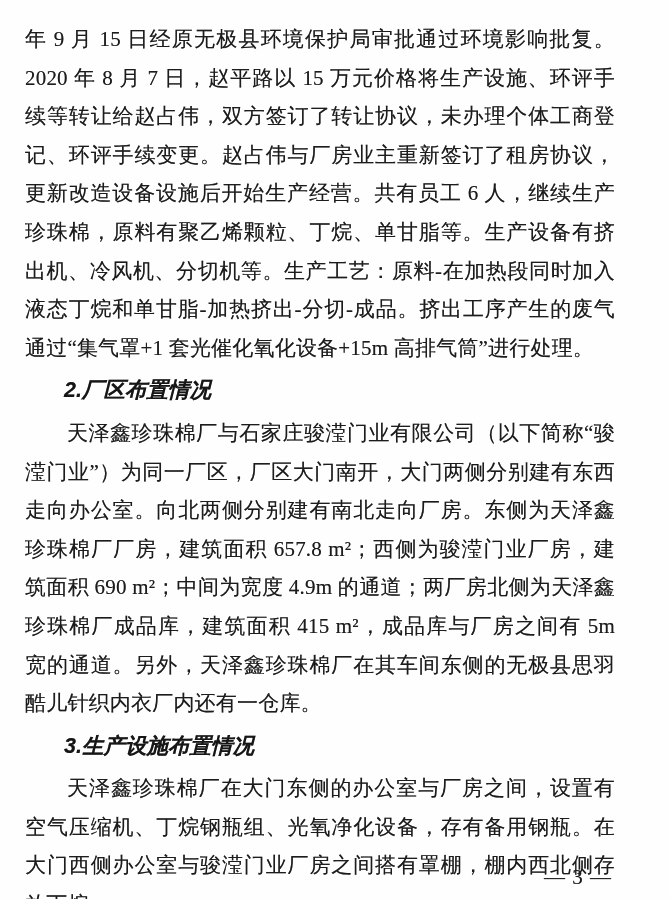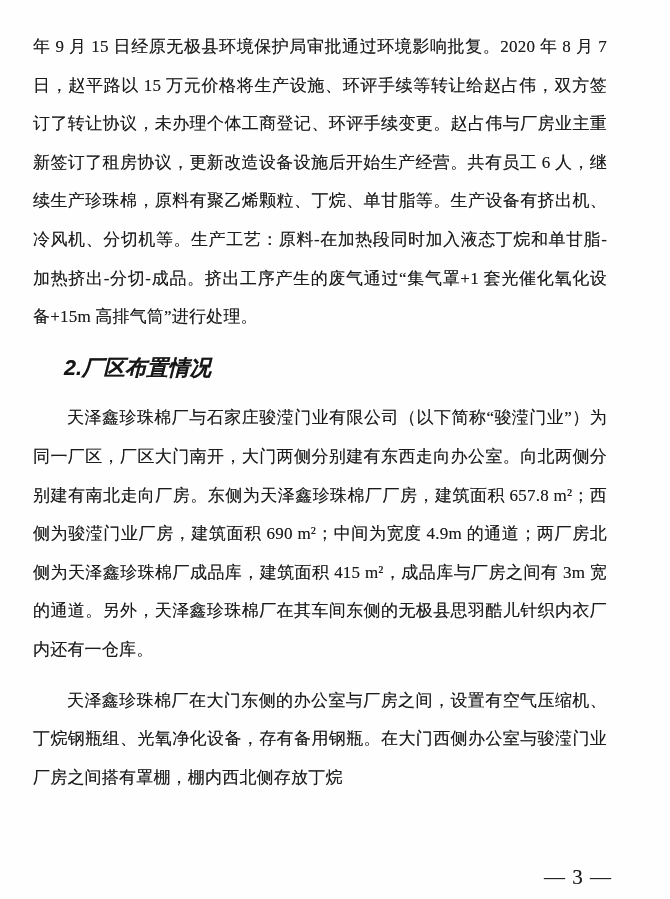--- a/index.html
+++ b/index.html
@@ -16,22 +16,22 @@
     color: #1c1c1c;
     font-family: "Liberation Serif", "DejaVu Serif", serif;
   }
   .page {
     position: absolute;
     left: 21px;
     top: 16px;
     width: 598px;
   }
   .para {
-    margin: 12px;
-    font-size: 17px;
+    margin: 4px;
+    font-size: 21px;
     line-height: 38.6px;
     text-align: justify;
     text-indent: 2em;
     letter-spacing: 0.2px;
     text-shadow: 0 0 0.5px rgba(30,30,30,0.55);
   }
   .para.continued {
     text-indent: 0;
   }
   .heading {
@@ -55,17 +55,18 @@
     color: #1c1c1c;
     text-shadow: 0 0 0.5px rgba(30,30,30,0.5);
   }
 </style>
 </head>
 <body>
 
 <div class="page">
   <p class="para continued">年 9 月 15 日经原无极县环境保护局审批通过环境影响批复。2020 年 8 月 7 日，赵平路以 15 万元价格将生产设施、环评手续等转让给赵占伟，双方签订了转让协议，未办理个体工商登记、环评手续变更。赵占伟与厂房业主重新签订了租房协议，更新改造设备设施后开始生产经营。共有员工 6 人，继续生产珍珠棉，原料有聚乙烯颗粒、丁烷、单甘脂等。生产设备有挤出机、冷风机、分切机等。生产工艺：原料-在加热段同时加入液态丁烷和单甘脂-加热挤出-分切-成品。挤出工序产生的废气通过“集气罩+1 套光催化氧化设备+15m 高排气筒”进行处理。</p>
   <p class="heading">2.厂区布置情况</p>
-  <p class="para">天泽鑫珍珠棉厂与石家庄骏滢门业有限公司（以下简称“骏滢门业”）为同一厂区，厂区大门南开，大门两侧分别建有东西走向办公室。向北两侧分别建有南北走向厂房。东侧为天泽鑫珍珠棉厂厂房，建筑面积 657.8 m²；西侧为骏滢门业厂房，建筑面积 690 m²；中间为宽度 4.9m 的通道；两厂房北侧为天泽鑫珍珠棉厂成品库，建筑面积 415 m²，成品库与厂房之间有 3m 宽的通道。另外，天泽鑫珍珠棉厂在其车间东侧的无极县思羽酷儿针织内衣厂内还有一仓库。</p>
+  <p class="para">天泽鑫珍珠棉厂与石家庄骏滢门业有限公司（以下简称“骏滢门业”）为同一厂区，厂区大门南开，大门两侧分别建有东西走向办公室。向北两侧分别建有南北走向厂房。东侧为天泽鑫珍珠棉厂厂房，建筑面积 657.8 m²；西侧为骏滢门业厂房，建筑面积 690 m²；中间为宽度 4.9m 的通道；两厂房北侧为天泽鑫珍珠棉厂成品库，建筑面积 415 m²，成品库与厂房之间有 5m 宽的通道。另外，天泽鑫珍珠棉厂在其车间东侧的无极县思羽酷儿针织内衣厂内还有一仓库。</p>
+  <p class="heading">3.生产设施布置情况</p>
   <p class="para">天泽鑫珍珠棉厂在大门东侧的办公室与厂房之间，设置有空气压缩机、丁烷钢瓶组、光氧净化设备，存有备用钢瓶。在大门西侧办公室与骏滢门业厂房之间搭有罩棚，棚内西北侧存放丁烷</p>
 </div>
 
 <div class="page-number">— 3 —</div>
 
 </body></html>

